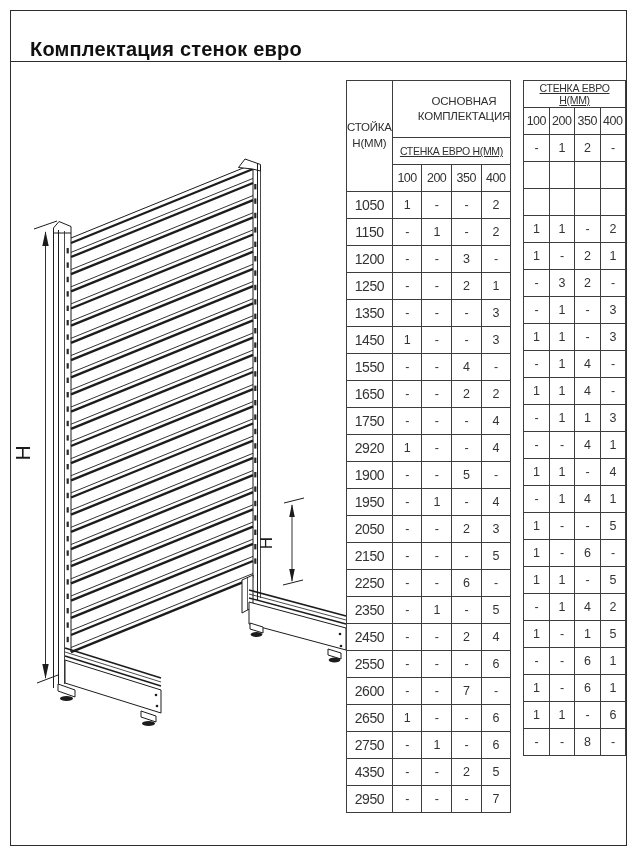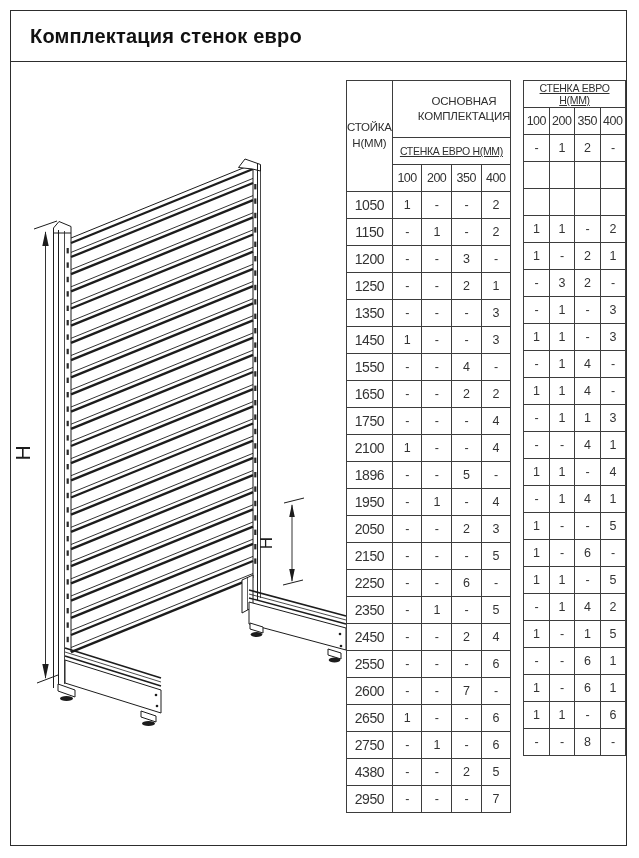--- a/index.html
+++ b/index.html
@@ -1,18 +1,18 @@
 <!DOCTYPE html>
 <html><head>
 <meta charset="utf-8">
 <style>
   html,body{margin:0;padding:0;background:#fff;}
   body{width:639px;height:858px;position:relative;font-family:"Liberation Sans",sans-serif;}
   .page{position:absolute;left:10px;top:10px;width:615px;height:834px;border:1.6px solid #2d2d2d;background:#fff;}
-  .title-bar{height:50px;border-bottom:1.6px solid #2d2d2d;display:flex;align-items:center;padding-left:19px;}
+  .title-bar{height:50px;border-bottom:1.6px solid #2d2d2d;display:flex;align-items:flex-end;padding-left:19px;}
   .title{font-size:20px;font-weight:600;color:#111;letter-spacing:.2px;}
   .content{position:relative;width:100%;height:782px;}
   .drawing-svg{position:absolute;left:0;top:0;width:338px;height:782px;}
   .tables-wrap{position:absolute;left:335px;top:18px;display:flex;gap:12px;align-items:flex-start;}
   table{border-collapse:collapse;table-layout:fixed;border:1.6px solid #222;background:#fff;}
   th,td{border:1px solid #3d3d3d;text-align:center;vertical-align:middle;padding:0;color:#333;}
   th{font-weight:normal;}
   .group{height:56px;font-size:11.5px;line-height:1.3;white-space:pre-line;color:#2f2f2f;letter-spacing:-0.2px;padding-left:25px;}
   .stoika{font-size:11.5px;line-height:1.35;white-space:pre-line;color:#2f2f2f;letter-spacing:-0.2px;text-align:center;}
   .sub{height:26px;font-size:10.5px;letter-spacing:-0.3px;color:#2f2f2f;text-decoration:underline;}
@@ -295,28 +295,28 @@
               <td>2</td>
             </tr>
             <tr>
               <td class="h-col">1750</td>
               <td>-</td>
               <td>-</td>
               <td>-</td>
               <td>4</td>
             </tr>
             <tr>
-              <td class="h-col">2100</td>
-              <td>1</td>
-              <td>-</td>
-              <td>-</td>
-              <td>4</td>
-            </tr>
-            <tr>
-              <td class="h-col">1896</td>
+              <td class="h-col">2920</td>
+              <td>1</td>
+              <td>-</td>
+              <td>-</td>
+              <td>4</td>
+            </tr>
+            <tr>
+              <td class="h-col">1900</td>
               <td>-</td>
               <td>-</td>
               <td>5</td>
               <td>-</td>
             </tr>
             <tr>
               <td class="h-col">1950</td>
               <td>-</td>
               <td>1</td>
               <td>-</td>
@@ -379,21 +379,21 @@
               <td>6</td>
             </tr>
             <tr>
               <td class="h-col">2750</td>
               <td>-</td>
               <td>1</td>
               <td>-</td>
               <td>6</td>
             </tr>
             <tr>
-              <td class="h-col">4380</td>
+              <td class="h-col">4350</td>
               <td>-</td>
               <td>-</td>
               <td>2</td>
               <td>5</td>
             </tr>
             <tr>
               <td class="h-col">2950</td>
               <td>-</td>
               <td>-</td>
               <td>-</td>

